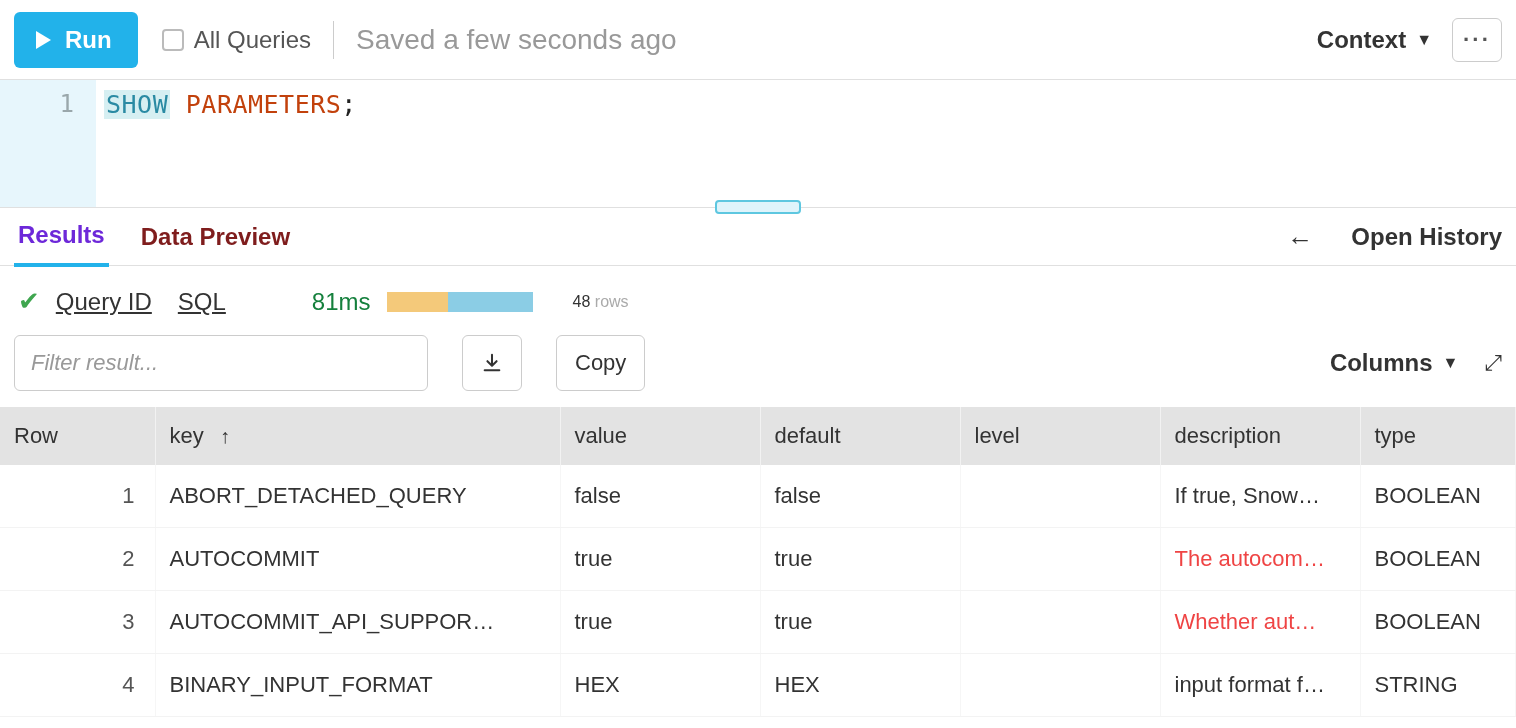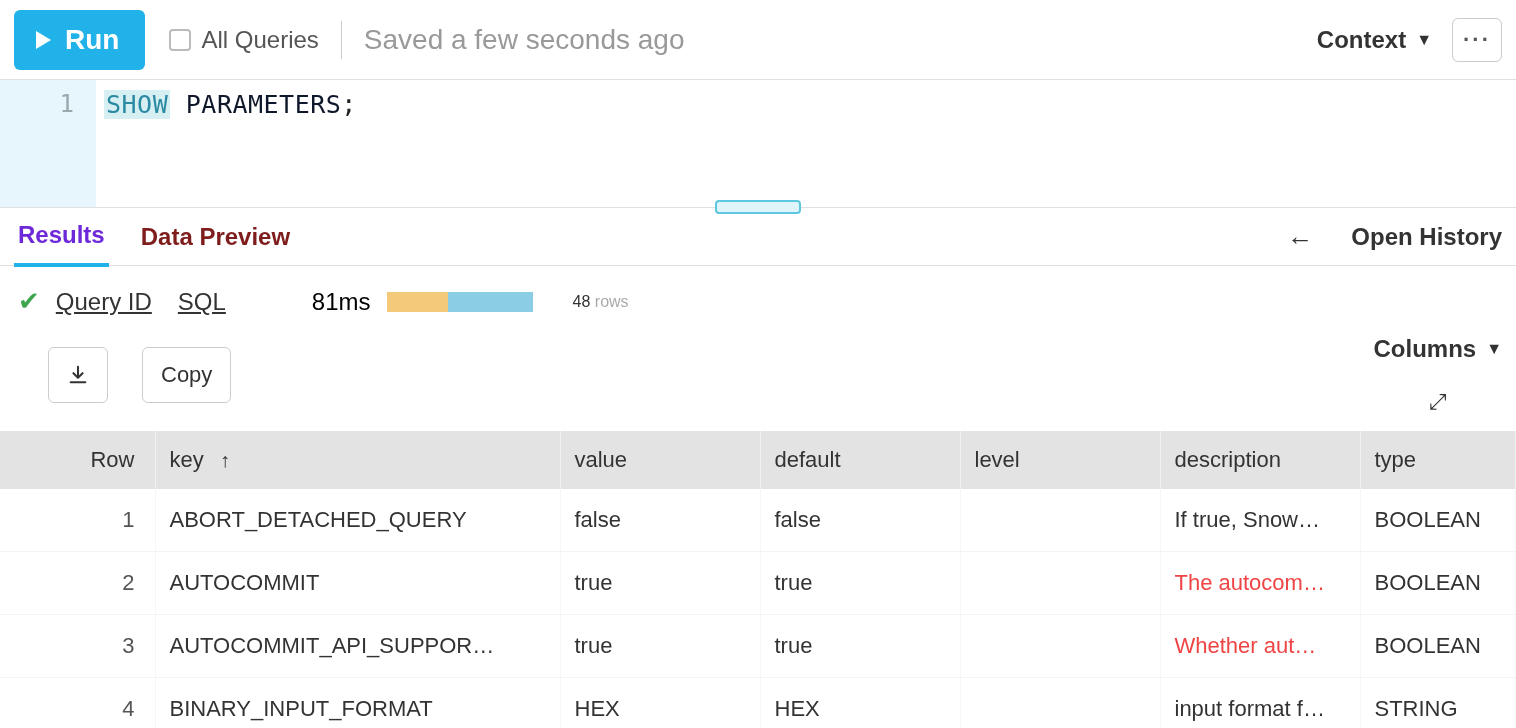--- a/index.html
+++ b/index.html
@@ -19,21 +19,21 @@
     padding: 10px 14px;
     border-bottom: 1px solid #e0e0e0;
     height: 80px;
   }
   .run-btn {
     display: flex;
     align-items: center;
     background: #22b2ea;
     color: #fff;
     font-weight: 700;
-    font-size: 28px;
+    font-size: 24px;
     border: none;
     border-radius: 6px;
     padding: 14px 26px 14px 22px;
     cursor: pointer;
   }
   .run-btn .tri {
     width: 0; height: 0;
     border-top: 9px solid transparent;
     border-bottom: 9px solid transparent;
     border-left: 15px solid #fff;
@@ -109,21 +109,21 @@
     padding: 10px 0 0 8px;
     font-family: "Menlo", "Consolas", monospace;
     font-size: 25px;
     letter-spacing: 0.5px;
   }
   .code .kw {
     background: #d6eff2;
     color: #2a8aa3;
     padding: 0 2px;
   }
-  .code .id { color: #0f172a; }
+  .code .id { color: #c2410c; }
   .code .pct { color: #222; }
   .drag-handle {
     position: absolute;
     bottom: -7px;
     left: 50%;
     transform: translateX(-50%);
     width: 86px; height: 14px;
     border: 2px solid #5ec7e0;
     border-radius: 4px;
     background: #dff4fb;
@@ -174,21 +174,21 @@
   .qlink {
     font-size: 24px;
     color: #333;
     text-decoration: underline;
     margin-right: 26px;
     cursor: pointer;
     text-align: center;
   }
   .timing {
     font-size: 24px;
-    color: #000000;
+    color: #15803d;
     margin-left: 60px;
     margin-right: 16px;
   }
   .timing-bar {
     width: 146px; height: 20px;
     display: flex;
   }
   .timing-bar .p1 { width: 42%; background: #f4c97a; }
   .timing-bar .p2 { width: 58%; background: #8bcde5; }
   .rowcount { margin-left: 40px; font-size: 16px; }
@@ -220,42 +220,41 @@
     cursor: pointer;
     font-size: 22px;
     color: #333;
     padding: 0 18px;
   }
   .filterrow-right {
     margin-left: auto;
     display: flex;
     align-items: center;
     gap: 26px;
-    flex-direction: column;
   }
   .cols-dd {
     font-size: 24px; font-weight: 700;
     display: flex; align-items: center;
     cursor: pointer;
   }
   .cols-dd .caret { margin-left: 10px; font-size: 16px; }
   .expand-icon { font-size: 22px; cursor: pointer; }
 
   
   .tbl { width: 100%; border-collapse: collapse; }
   .tbl th {
     background: #e3e3e3;
     text-align: left;
     font-weight: 400;
     font-size: 22px;
     color: #333;
     padding: 16px 14px;
     border-right: 1px solid #f2f2f2;
   }
-  .tbl th.row-hdr { text-align: right; padding-right: 20px; width: 155px; }
+  .tbl th.row-hdr { text-align: left; padding-right: 20px; width: 155px; }
   .tbl th.key-hdr { width: 405px; }
   .tbl th.val-hdr { width: 200px; }
   .tbl th.def-hdr { width: 200px; }
   .tbl th.lvl-hdr { width: 200px; }
   .tbl th.desc-hdr { width: 200px; }
   .tbl th.type-hdr { }
   .sort-arrow { margin-left: 10px; font-size: 20px; }
   .tbl td {
     font-size: 22px;
     padding: 18px 14px;
@@ -331,20 +330,21 @@
     <div class="p2"></div>
   </div>
   <span class="rowcount">
     <span class="num">48</span>
     <span> </span>
     <span class="lbl">rows</span>
   </span>
 </div>
 
 <div class="filterrow">
+  <input class="filter-input" placeholder="Filter result..." style="">
   <div class="icon-btn">
     <svg width="22" height="22" viewBox="0 0 24 24" fill="none" stroke="#333" stroke-width="2.2" stroke-linecap="round" stroke-linejoin="round">
       <path d="M12 3 v11"></path>
         <path d="M7 10 l5 5 5-5"></path>
         <path d="M4 20 h16"></path>
     </svg>
   </div>
   <div class="icon-btn">Copy</div>
   <div class="filterrow-right">
     <div class="cols-dd">

